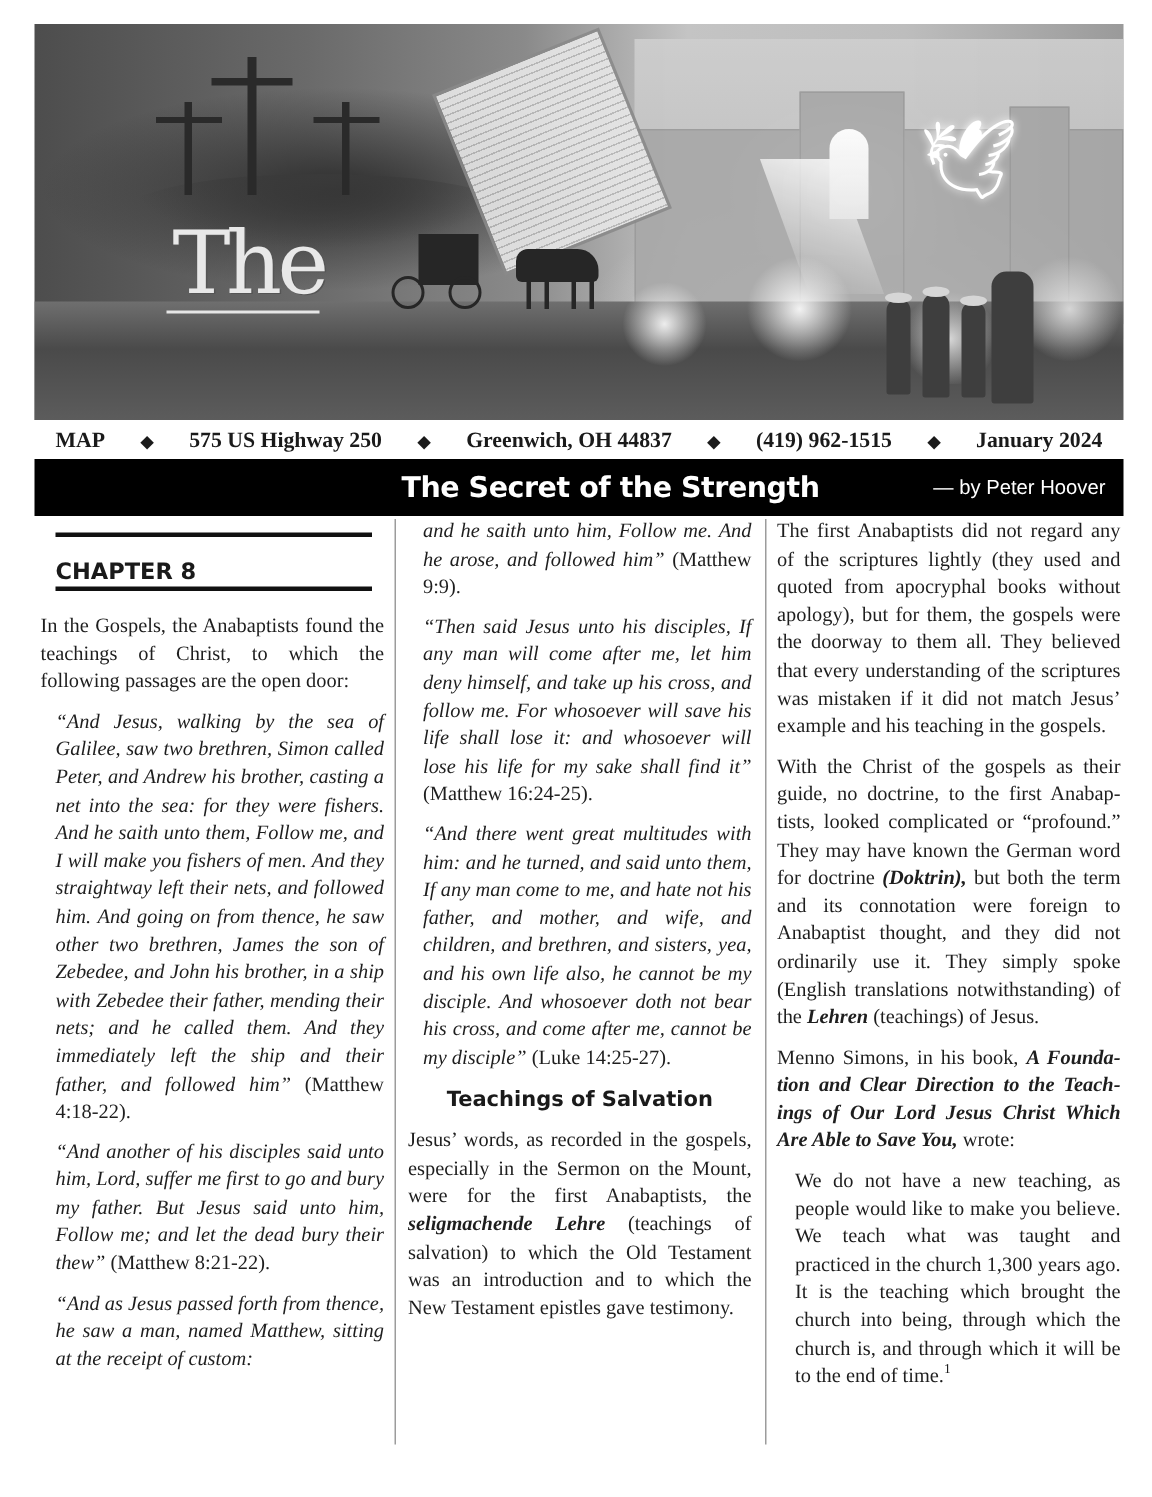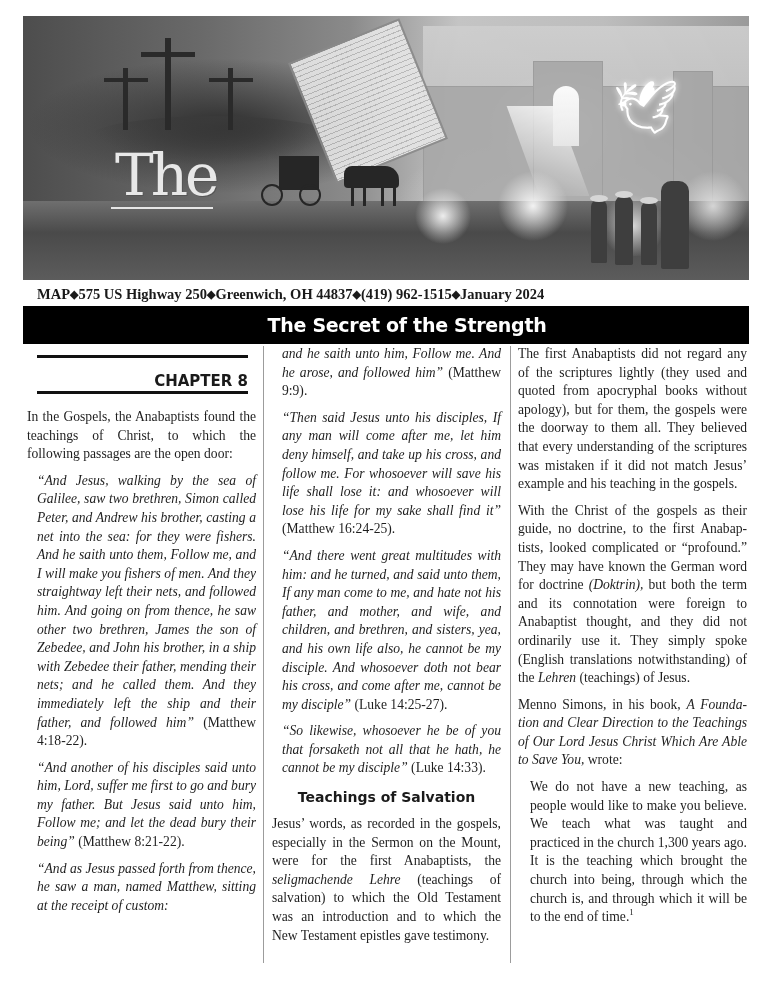--- a/index.html
+++ b/index.html
@@ -89,21 +89,21 @@
   .title-main {
     position: absolute; left: 24px; top: 192px; width: 680px; height: 70px;
     font-family: "DejaVu Serif", serif; font-weight: bold; font-size: 70px; line-height: 70px;
     color: #dedede; letter-spacing: 2px;
     text-shadow: 2px 2px 0 #3a3a3a, -1px -1px 0 #9a9a9a;
   }
 
   
   .infobar {
     position: absolute; left: 23px; top: 283px; width: 726px; height: 22px;
-    display: flex; justify-content: flex-start; align-items: center;
+    display: flex; justify-content: space-between; align-items: center;
     padding: 0 14px 0 14px;
     font-family: "Liberation Serif", serif; font-weight: bold; font-size: 14.5px; color: #1a1a1a;
   }
   .infobar .sep { font-size: 11px; }
 
   
   .banner {
     position: absolute; left: 23px; top: 306px; width: 726px; height: 38px;
     background: #000000; color: #ffffff;
   }
@@ -128,23 +128,23 @@
   .col1 { left: 27px; width: 229px; }
   .col2 { left: 272px; width: 229px; }
   .col3 { left: 518px; width: 229px; }
   .divider { position: absolute; top: 346px; width: 1px; height: 617px; background: #9c9c9c; }
   .divider.d1 { left: 263px; }
   .divider.d2 { left: 510px; }
 
   p { margin: 0 0 8px 0; }
   .quote { font-style: italic; padding-left: 10px; }
   .quote .ref { font-style: normal; }
-  .it { font-style: italic; }
-
-  .chapter-box { margin: 10px 8px 14px 10px; text-align: right; font-family: "DejaVu Sans", sans-serif; }
+  .it { font-style: italic; font-weight: bold; }
+
+  .chapter-box { margin: 10px 8px 14px 10px; text-align: left; font-family: "DejaVu Sans", sans-serif; }
   .chapter-box .rule { height: 3px; background: #111; }
   .chapter-box .chap-num { font-weight: bold; font-size: 15px; line-height: 20px; margin-top: 13px; color: #1a1a1a; }
   .chapter-box .chap-title { font-weight: bold; font-size: 13px; line-height: 20px; margin-bottom: 7px; color: #1a1a1a; letter-spacing: -0.2px; }
 
   .subhead {
     text-align: center; font-family: "DejaVu Sans", sans-serif; font-weight: bold;
     font-size: 14px; line-height: 20px; margin: 9px 0 8px 0; color: #1a1a1a;
   }
   .blockquote { padding-left: 12px; }
   .blockquote sup { font-size: 9px; vertical-align: 6px; line-height: 0; }
@@ -213,42 +213,42 @@
   <span class="sep">◆</span>
   <span>Greenwich, OH 44837</span>
   <span class="sep">◆</span>
   <span>(419) 962-1515</span>
   <span class="sep">◆</span>
   <span>January 2024</span>
 </div>
 
 <div class="banner">
   <div class="headline">The Secret of the Strength</div>
+  <div class="byline">— by Peter Hoover</div>
 </div>
 
 <div class="divider d1"></div>
 <div class="divider d2"></div>
 
 <div class="col col1">
   <div class="chapter-box">
     <div class="rule"></div>
     <div class="chap-num">CHAPTER 8</div>
     <div class="rule"></div>
   </div>
   <p>In the Gospels, the Anabaptists found the teachings of Christ, to which the following passages are the open door:</p>
   <p class="quote"><span>“And Jesus, walking by the sea of Galilee, saw two brethren, Simon called Peter, and Andrew his brother, casting a net into the sea: for they were fishers. And he saith unto them, Follow me, and I will make you fish­ers of men. And they straightway left their nets, and followed him. And go­ing on from thence, he saw other two brethren, James the son of Zebedee, and John his brother, in a ship with Zebedee their father, mending their nets; and he called them. And they immediately left the ship and their father, and followed him”</span><span class="ref"> (Matthew 4:18-22).</span></p>
-  <p class="quote"><span>“And another of his disciples said unto him, Lord, suffer me first to go and bury my father. But Jesus said unto him, Follow me; and let the dead bury their being”</span><span class="ref"> (Matthew 8:21-22).</span></p>
+  <p class="quote"><span>“And another of his disciples said unto him, Lord, suffer me first to go and bury my father. But Jesus said unto him, Follow me; and let the dead bury their thew”</span><span class="ref"> (Matthew 8:21-22).</span></p>
   <p class="quote"><span>“And as Jesus passed forth from thence, he saw a man, named Mat­thew, sitting at the receipt of custom:</span></p>
 </div>
 
 <div class="col col2">
   <p class="quote"><span>and he saith unto him, Follow me. And he arose, and followed him”</span><span class="ref"> (Matthew 9:9).</span></p>
   <p class="quote"><span>“Then said Jesus unto his disciples, If any man will come after me, let him deny himself, and take up his cross, and follow me. For whosoever will save his life shall lose it: and whoso­ever will lose his life for my sake shall find it”</span><span class="ref"> (Matthew 16:24-25).</span></p>
   <p class="quote"><span>“And there went great multitudes with him: and he turned, and said unto them, If any man come to me, and hate not his father, and mother, and wife, and children, and brethren, and sisters, yea, and his own life also, he cannot be my disciple. And whosoever doth not bear his cross, and come after me, cannot be my disci­ple”</span><span class="ref"> (Luke 14:25-27).</span></p>
-  <p class="quote"><span>“So likewise, whosoever he be of you that forsaketh not all that he hath, he cannot be my disciple”</span><span class="ref"> (Luke 14:33).</span></p>
   <div class="subhead">Teachings of Salvation</div>
   <p><span>Jesus’ words, as recorded in the gos­pels, especially in the Sermon on the Mount, were for the first Anabaptists, the </span><span class="it">seligmachende Lehre</span><span> (teachings of salvation) to which the Old Testament was an introduction and to which the New Testament epistles gave testimony.</span></p>
 </div>
 
 <div class="col col3">
   <p>The first Anabaptists did not regard any of the scriptures lightly (they used and quoted from apocryphal books without apology), but for them, the gospels were the doorway to them all. They believed that every understanding of the scriptures was mistaken if it did not match Jesus’ example and his teaching in the gospels.</p>
   <p><span>With the Christ of the gospels as their guide, no doctrine, to the first Anabap­tists, looked complicated or “profound.” They may have known the German word for doctrine </span><span class="it">(Doktrin),</span><span> but both the term and its connotation were foreign to Anabaptist thought, and they did not ordinarily use it. They simply spoke (English translations not­withstanding) of the </span><span class="it">Lehren</span><span> (teachings) of Jesus.</span></p>
   <p><span>Menno Simons, in his book, </span><span class="it">A Founda­tion and Clear Direction to the Teach­ings of Our Lord Jesus Christ Which Are Able to Save You,</span><span> wrote:</span></p>
   <p class="blockquote"><span>We do not have a new teaching, as people would like to make you be­lieve. We teach what was taught and practiced in the church 1,300 years ago. It is the teaching which brought the church into being, through which the church is, and through which it will be to the end of time.</span><sup>1</sup></p>
 </div>

